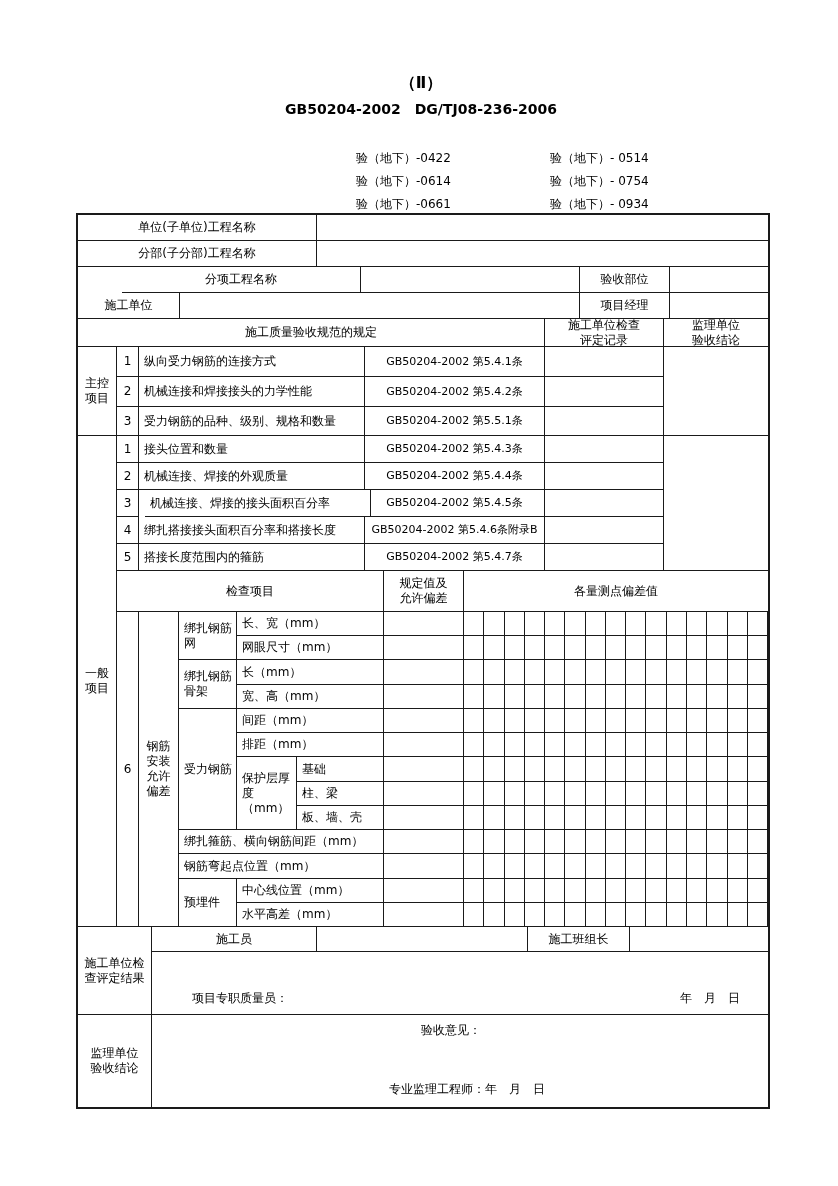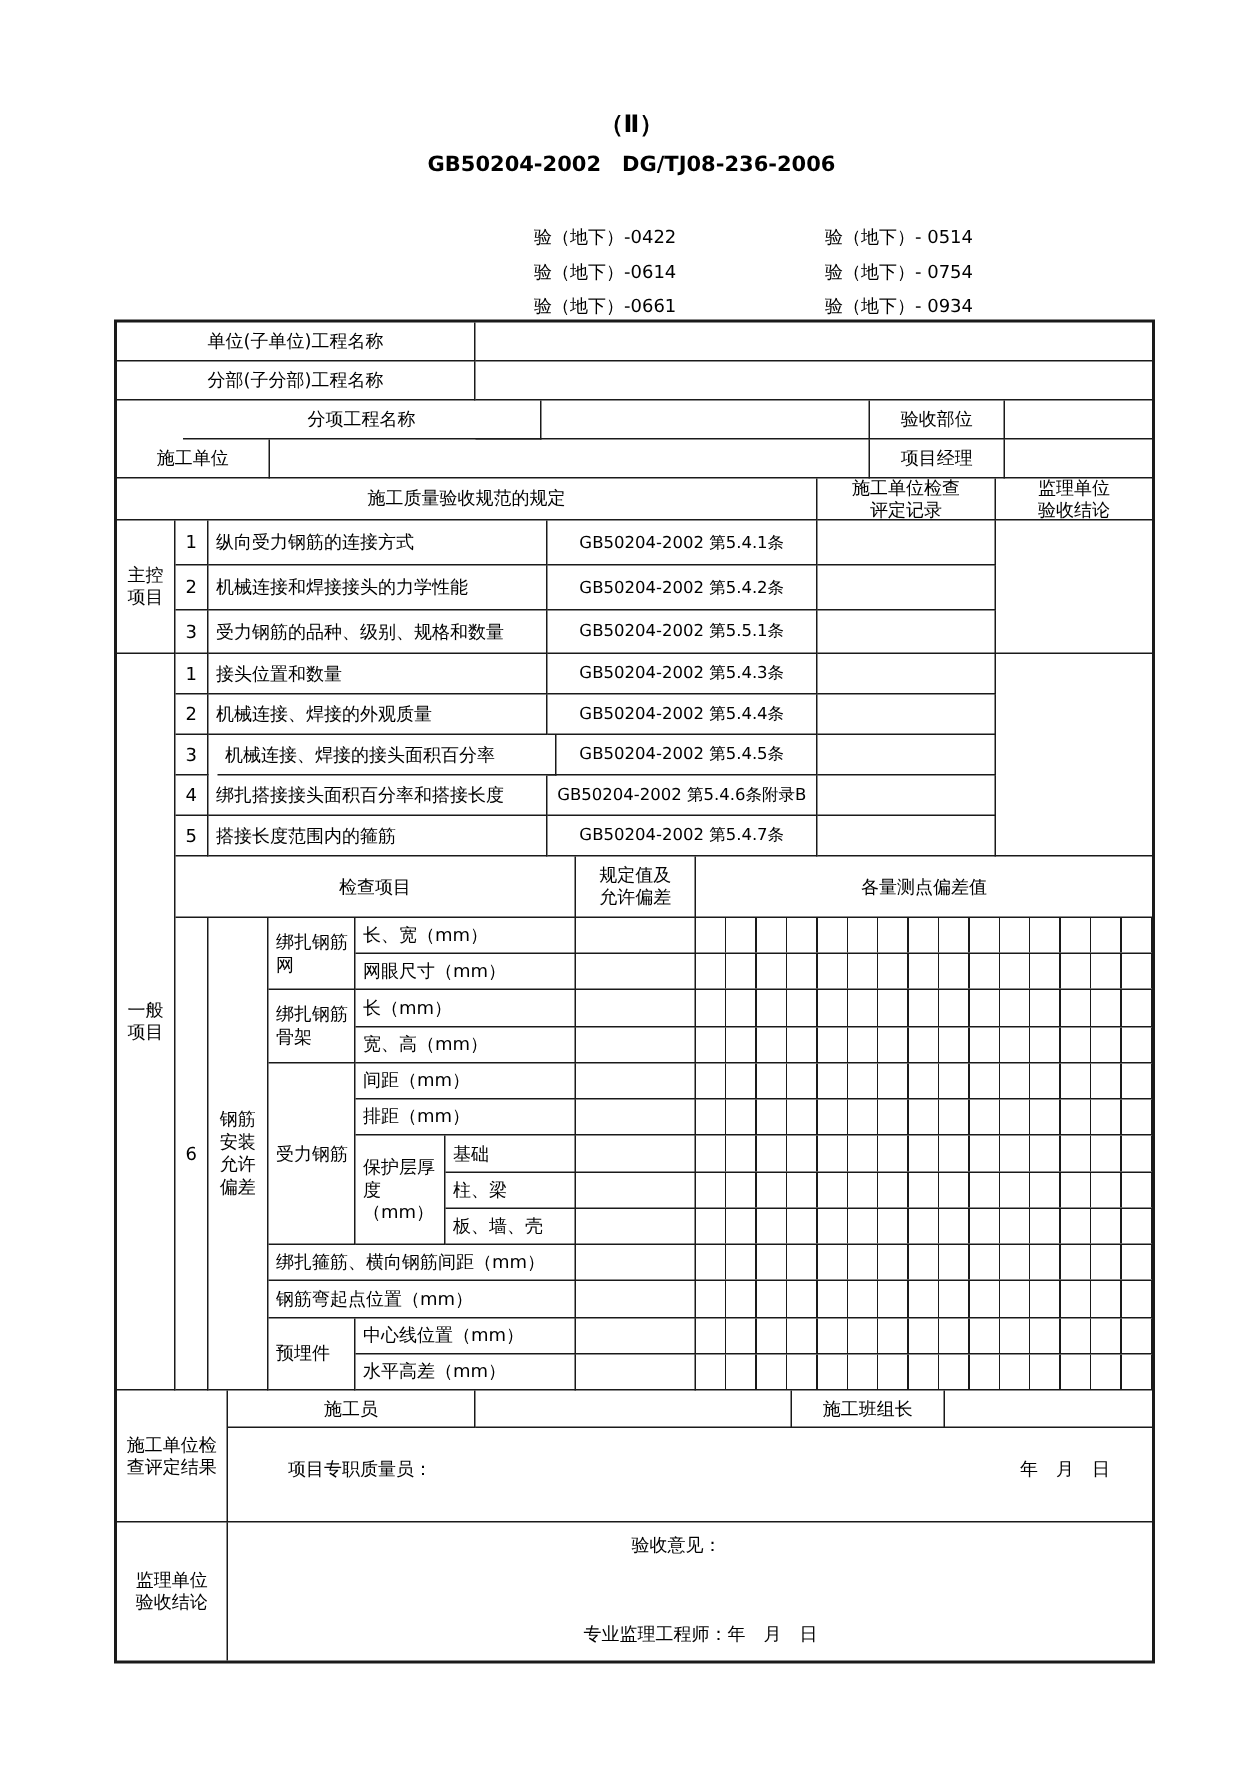--- a/index.html
+++ b/index.html
@@ -166,21 +166,21 @@
   <div class="cell noR grid" style="left:386px;top:664px;width:304px;height:24px;"></div>
   <div class="cell" style="left:306px;top:688px;width:80px;height:24px;"></div>
   <div class="cell noR grid" style="left:386px;top:688px;width:304px;height:24px;"></div>
 
   <div class="cell" style="left:74px;top:712px;width:165px;height:25px;">施工员</div>
   <div class="cell pre" style="left:0;top:712px;width:74px;height:88px;">施工单位检
 查评定结果</div>
   <div class="cell" style="left:239px;top:712px;width:211px;height:25px;"></div>
   <div class="cell" style="left:450px;top:712px;width:102px;height:25px;">施工班组长</div>
   <div class="cell noR" style="left:552px;top:712px;width:138px;height:25px;"></div>
-  <div class="cell noR sig" style="left:74px;top:737px;width:616px;height:63px;align-items:center;">
+  <div class="cell noR sig" style="left:74px;top:737px;width:616px;height:63px;">
     <span>项目专职质量员：</span>
     <span>年　月　日</span>
   </div>
 
   <div class="cell pre noB" style="left:0;top:800px;width:74px;height:92px;">监理单位
 验收结论</div>
   <div class="cell noR noB colcell" style="left:74px;top:800px;width:616px;height:92px;">
     <span>验收意见：</span>
     <span class="engrow">
       <span>专业监理工程师：</span>

